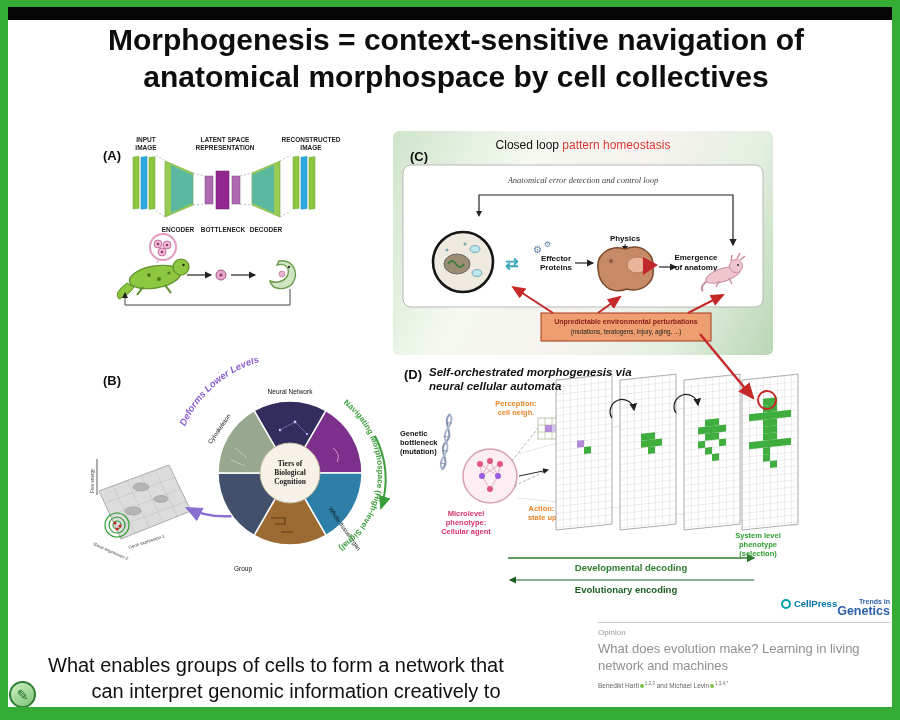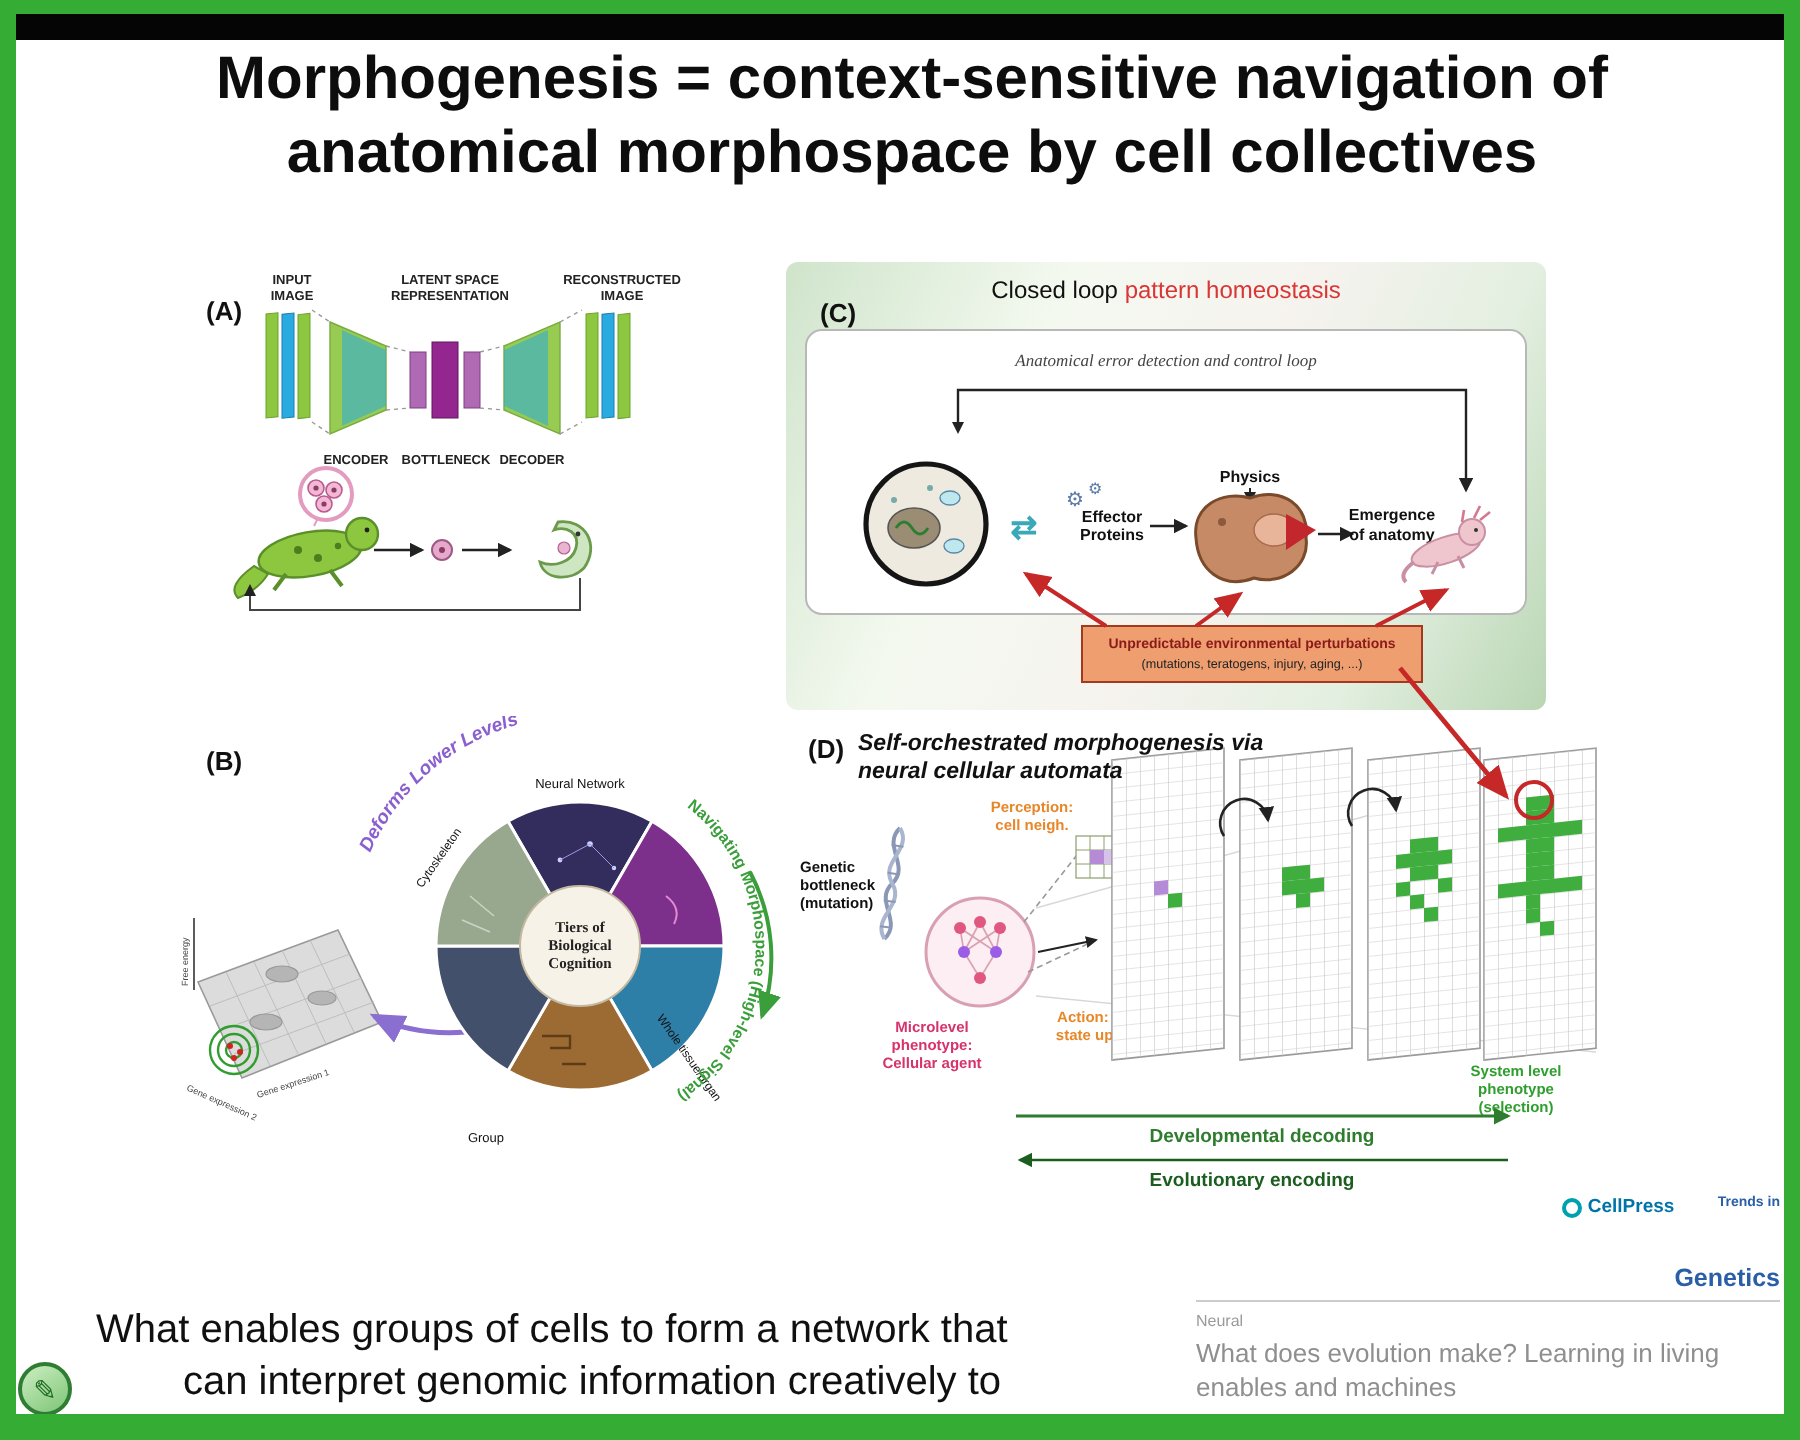--- a/index.html
+++ b/index.html
@@ -24,21 +24,21 @@
   .question .ind{margin-left:16px;text-align:center;}
   
   .journal{width:292px;background:#fff;}
   .j-head{display:flex;justify-content:flex-end;align-items:flex-start;}
   .j-press{display:flex;align-items:center;gap:3px;}
   .j-press-icon{width:10px;height:10px;border-radius:50%;border:2px solid #00a0af;
                 box-sizing:border-box;position:relative;}
   .j-press-txt{font-size:9.5px;font-weight:bold;color:#0073a8;}
   .j-trends{text-align:right;color:#2a5fa8;line-height:1.05;}
   .j-trends .t1{font-size:7px;font-weight:bold;display:block;}
-  .j-trends .t2{font-size:12.5px;font-weight:bold;display:block;margin-top:28px;}
+  .j-trends .t2{font-size:12.5px;font-weight:bold;display:block;}
   .j-rule{border-top:1px solid #cccccc;margin:4px 0 5px 0;}
   .j-opinion{font-size:8px;color:#9a9a9a;margin-bottom:4px;}
   .j-title{font-size:13px;color:#8f8f8f;line-height:1.25;}
   .j-authors{font-size:6.5px;color:#666;margin-top:7px;}
   .j-authors sup{font-size:4.5px;}
   .orcid{display:inline-block;width:4px;height:4px;border-radius:50%;background:#7ac143;margin:0 1px;}
   
   .pencil-btn{position:absolute;left:1px;top:674px;width:27px;height:27px;border-radius:50%;
               background:linear-gradient(145deg,#cdeec2,#7cc576);border:2px solid #2f7d32;
               display:flex;align-items:center;justify-content:center;cursor:pointer;z-index:9;
@@ -470,24 +470,24 @@
       <div class="j-press">
         <span class="j-press-icon"></span>
         <span class="j-press-txt">CellPress</span>
       </div>
       <div class="j-trends">
         <span class="t1">Trends in</span>
         <span class="t2">Genetics</span>
       </div>
     </div>
     <div class="j-rule"></div>
-    <div class="j-opinion">Neural</div>
+    <div class="j-opinion">Opinion</div>
     <div class="j-title">
       <div>What does evolution make? Learning in living</div>
-      <div>enables and machines</div>
+      <div>network and machines</div>
     </div>
     <div class="j-authors">
       <span>Benedikt Hartl</span><span class="orcid"></span><sup>1,2,3</sup>
       <span>and</span>
       <span>Michael Levin</span><span class="orcid"></span><sup>1,3,4,*</sup>
     </div>
   </div>
 
   <div class="pencil-btn">
     <span>✎</span>

